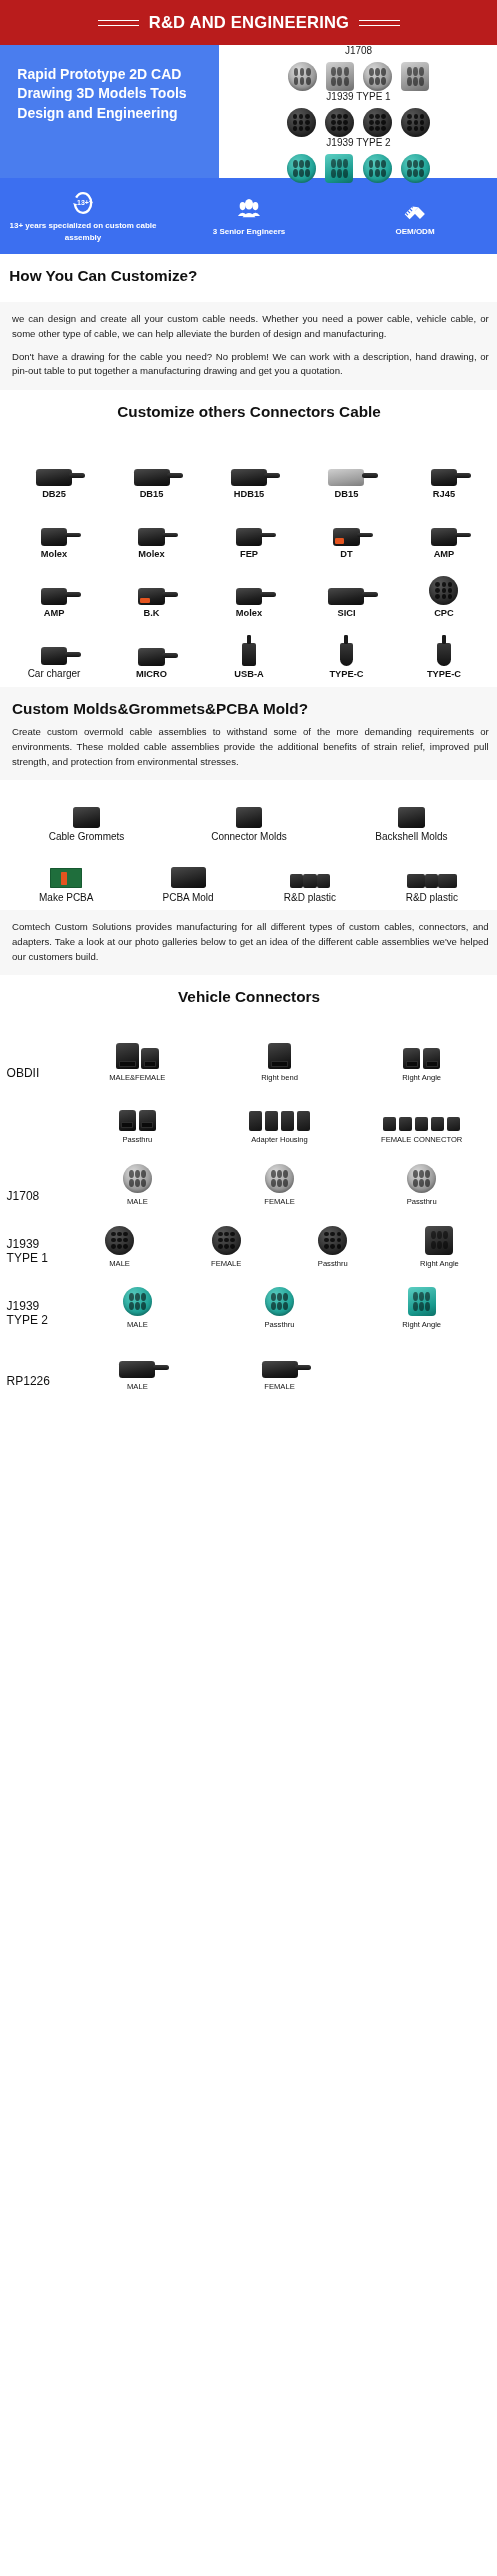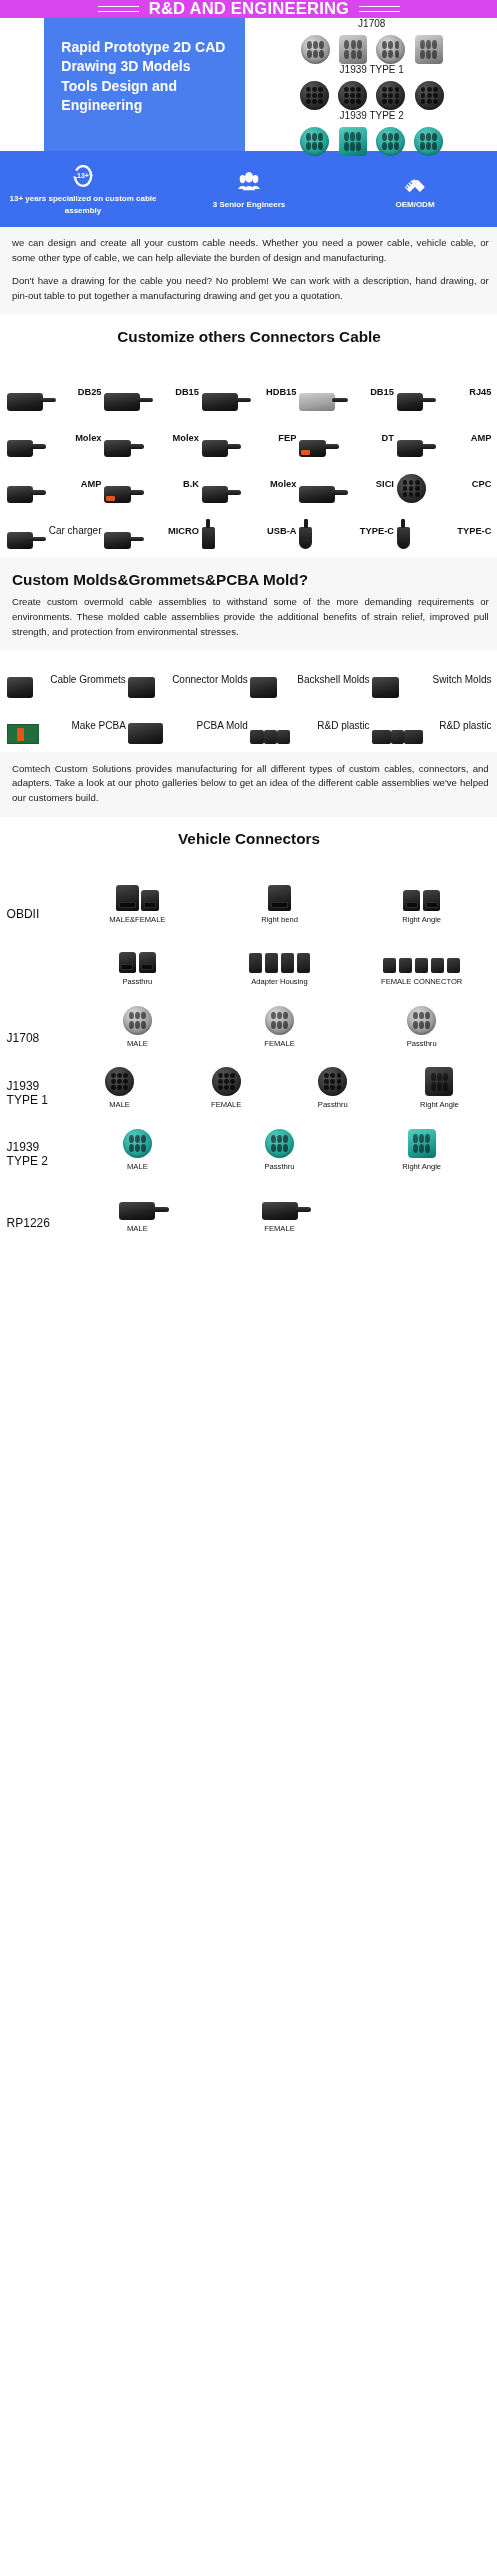--- a/index.html
+++ b/index.html
@@ -6,22 +6,22 @@
   html, body {
     width: 498px;
     background: #ffffff;
     font-family: "Liberation Sans", sans-serif;
     color: #111;
   }
   .page { width: 498px; position: relative; overflow: hidden; }
 
   
   .section-banner {
-    background: #d946ef;
-    height: 18px;
+    background: #b91c1c;
+    height: 45px;
     display: flex;
     align-items: center;
     justify-content: center;
     gap: 9.3px;
   }
   .sb-rule {
     width: 41px;
     height: 6px;
     border-top: 1.3px solid #fff;
     border-bottom: 1.3px solid #fff;
@@ -33,21 +33,20 @@
     letter-spacing: 0.2px;
     white-space: nowrap;
   }
 
   
   .hero { display: flex; width: 498px; height: 133px; background:#fff; }
   .hero-left {
     width: 219px;
     background: #4a7dee;
     padding: 20px 17.3px 0 17.3px;
-    margin-left: 44px;
   }
   .hero-headline {
     color: #fff;
     font-size: 14px;
     font-weight: 700;
     line-height: 1.38;
   }
   .hero-right { width: 279px; background:#fff; position: relative; }
   .prod-label {
     text-align: center;
@@ -126,22 +125,22 @@
     text-align: justify;
     color: #1c1c1c;
     margin-bottom: 8px;
   }
   .prose p:last-child { margin-bottom: 0; }
 
   
   .gallery { background:#fff; padding: 2.7px 5.3px 6.6px 5.3px; }
   .grow { display: flex; }
   .gcell {
-    flex: 1; display:flex; flex-direction: row;
-    align-items: center; justify-content: space-between;
+    flex: 1; display:flex; flex-direction: column;
+    align-items: center; justify-content: flex-end;
     padding: 4px 1.3px 1.3px 1.3px;
   }
   .gcell .art { height: 41px; display:flex; align-items:flex-end; justify-content:center; }
   .gcell .cap {
     font-size: 9.3px; font-weight: 700; color: #111; margin-top: 3.3px;
     text-align: center; white-space: nowrap;
   }
   .gcell .cap.small { font-size: 10px; font-weight: 400; }
 
   
@@ -429,20 +428,23 @@
             <rect x="26" y="18" width="16" height="12" fill="#fff"></rect>
             <path d="M26 18 l-8 6 l8 6 z" fill="#fff"></path>
           </g>
         </svg>
       </span>
       <span class="txt">OEM/ODM</span>
     </div>
 
   </div>
 
+  <div class="block">
+    <h2 class="sec-title">How You Can Customize?</h2>
+  </div>
   <div class="block gray prose">
     <p>we can design and create all your custom cable needs. Whether you need a power cable, vehicle cable, or some other type of cable, we can help alleviate the burden of design and manufacturing.</p>
     <p>Don't have a drawing for the cable you need? No problem! We can work with a description, hand drawing, or pin-out table to put together a manufacturing drawing and get you a quotation.</p>
   </div>
 
   <div class="block">
     <h2 class="sec-title center">Customize others Connectors Cable</h2>
   </div>
 
   <div class="gallery">
@@ -612,26 +614,20 @@
         <span class="art">
             <span class="mold"></span>
           </span>
         <span class="cap small">Connector Molds</span>
       </div>
       <div class="gcell">
         <span class="art">
             <span class="mold"></span>
           </span>
         <span class="cap small">Backshell Molds</span>
-      </div>
-      <div class="gcell">
-        <span class="art">
-            <span class="mold"></span>
-          </span>
-        <span class="cap small">Switch Molds</span>
       </div>
     </div>
 
     <div class="grow">
       <div class="gcell">
         <span class="art">
             <span class="pcb"></span>
           </span>
         <span class="cap small">Make PCBA</span>
       </div>

